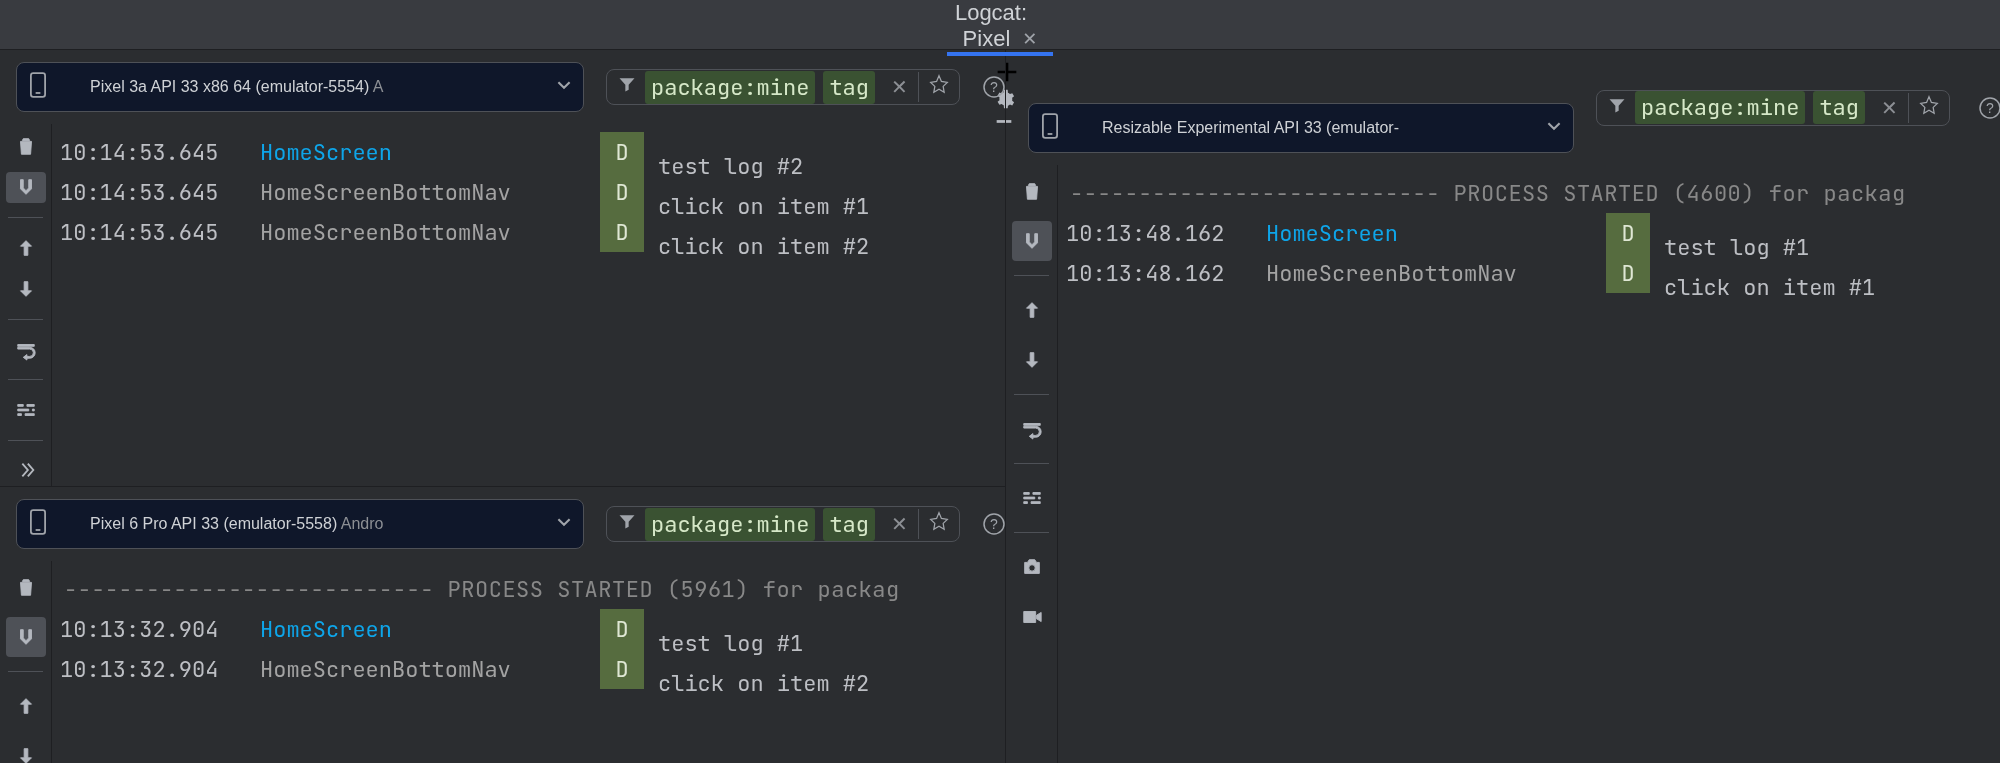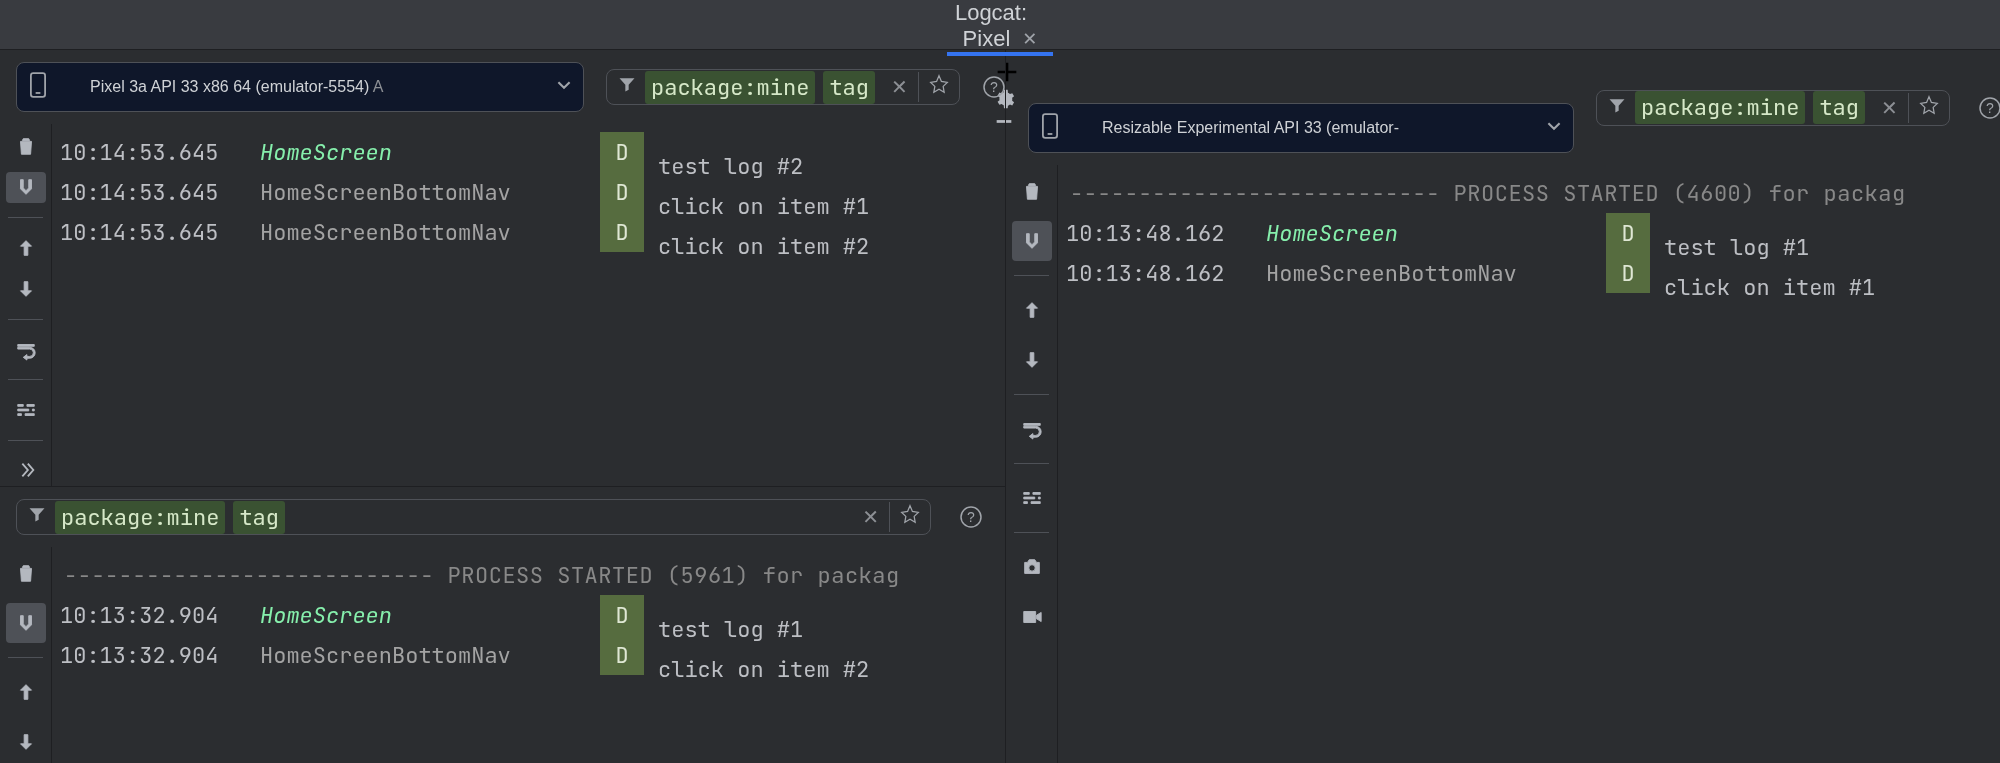--- a/index.html
+++ b/index.html
@@ -131,21 +131,21 @@
     flex:1;
     background:#2b2d30;
     font-family: "JetBrains Mono", Menlo, Consolas, monospace;
     font-size: 22px;
     padding: 8px 0 8px 8px;
     overflow:hidden;
     white-space:nowrap;
   }
   .log-line { display:flex; align-items:center; height: 40px;}
   .ts { color:#bdbfc4; width: 200px; flex-shrink:0;}
-  .src-home { color:#86efac; width: 340px; flex-shrink:0;font-style:italic;}
+  .src-home { color:#0ea5e9; width: 340px; flex-shrink:0;}
   .src-nav  { color:#a3a3a3; width: 340px; flex-shrink:0;}
   .lvl {
     width: 44px; height:40px;
     background:#566c3f;
     color:#dfe7d4;
     display:flex;align-items:center;justify-content:center;
     margin: 0 14px 0 0;
     flex-shrink:0;
   }
   .msg { color:#bdbfc4;margin-top:28px; }
@@ -289,20 +289,34 @@
                 <span class="src-nav">HomeScreenBottomNav</span>
                 <span class="lvl">D</span>
                 <span class="msg">click on item #2</span>
               </div>
             </div>
         </div>
       </div>
 
       <div class="pane" style="flex:1; border-top:1px solid #1e1f22;">
         <div class="pane-top">
+          <div class="device-sel">
+            <span class="dev-icon">
+              <svg width="18" height="26" viewBox="0 0 14 22">
+                  <rect x="1" y="1" width="12" height="20" rx="2" fill="none" stroke="currentColor" stroke-width="1.5"></rect>
+                  <rect x="5" y="17" width="4" height="1.5" fill="currentColor"></rect>
+                </svg>
+            </span>
+            <span class="dev-label"><span>Pixel 6 Pro API 33 (emulator-5558)</span><span class="dev-extra"> Andro</span></span>
+            <span class="chev">
+              <svg width="14" height="14" viewBox="0 0 10 10">
+                  <path d="M1 3l4 4 4-4" fill="none" stroke="currentColor" stroke-width="1.5"></path>
+                </svg>
+            </span>
+          </div>
           <div class="filter-box">
             <span class="filter-ico">
               <svg width="20" height="20" viewBox="0 0 24 24">
                   <path d="M3 5h18l-7 8v6l-4 2v-8z" fill="currentColor"></path>
                 </svg>
             </span>
             <span class="token">package:mine</span>
             <span class="token">tag</span>
             <span style="flex:1"></span>
             <span class="filter-clear">✕</span>

